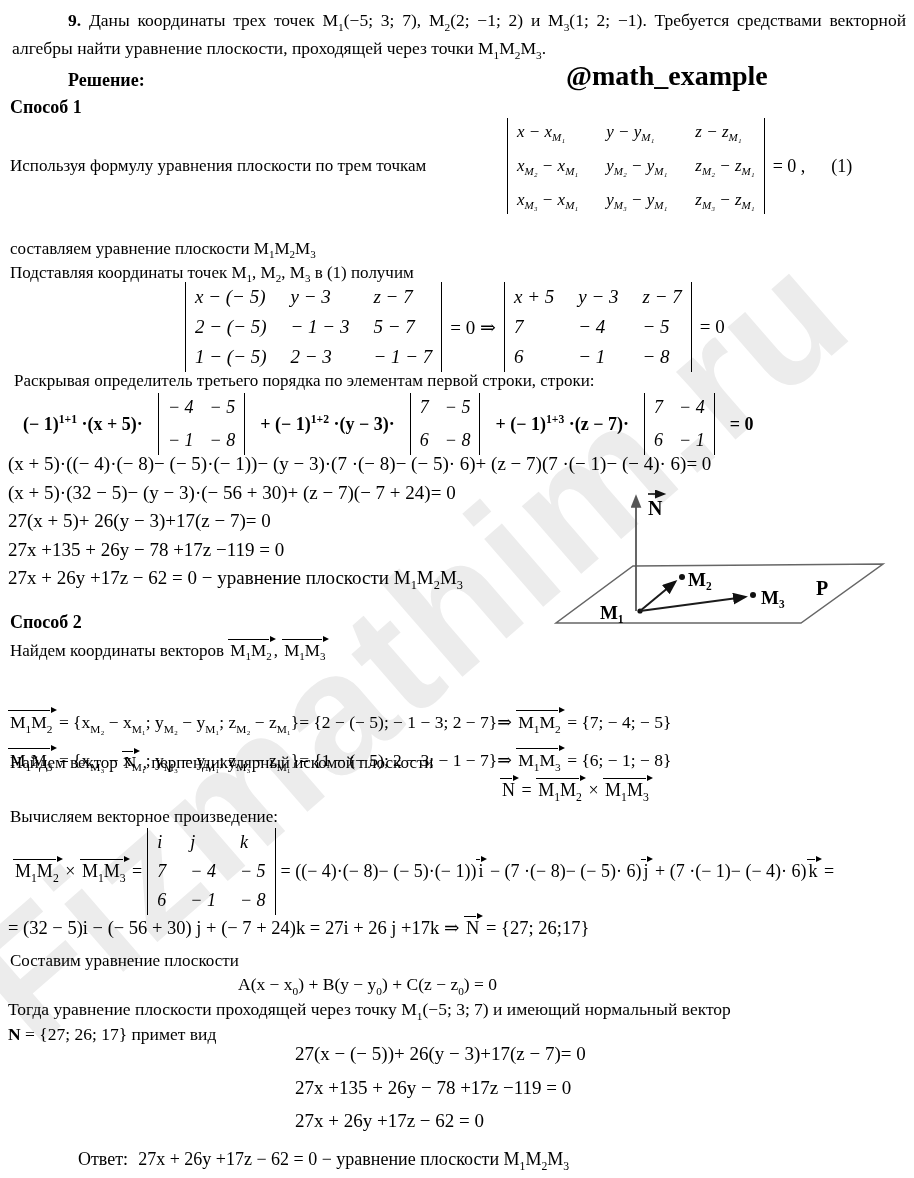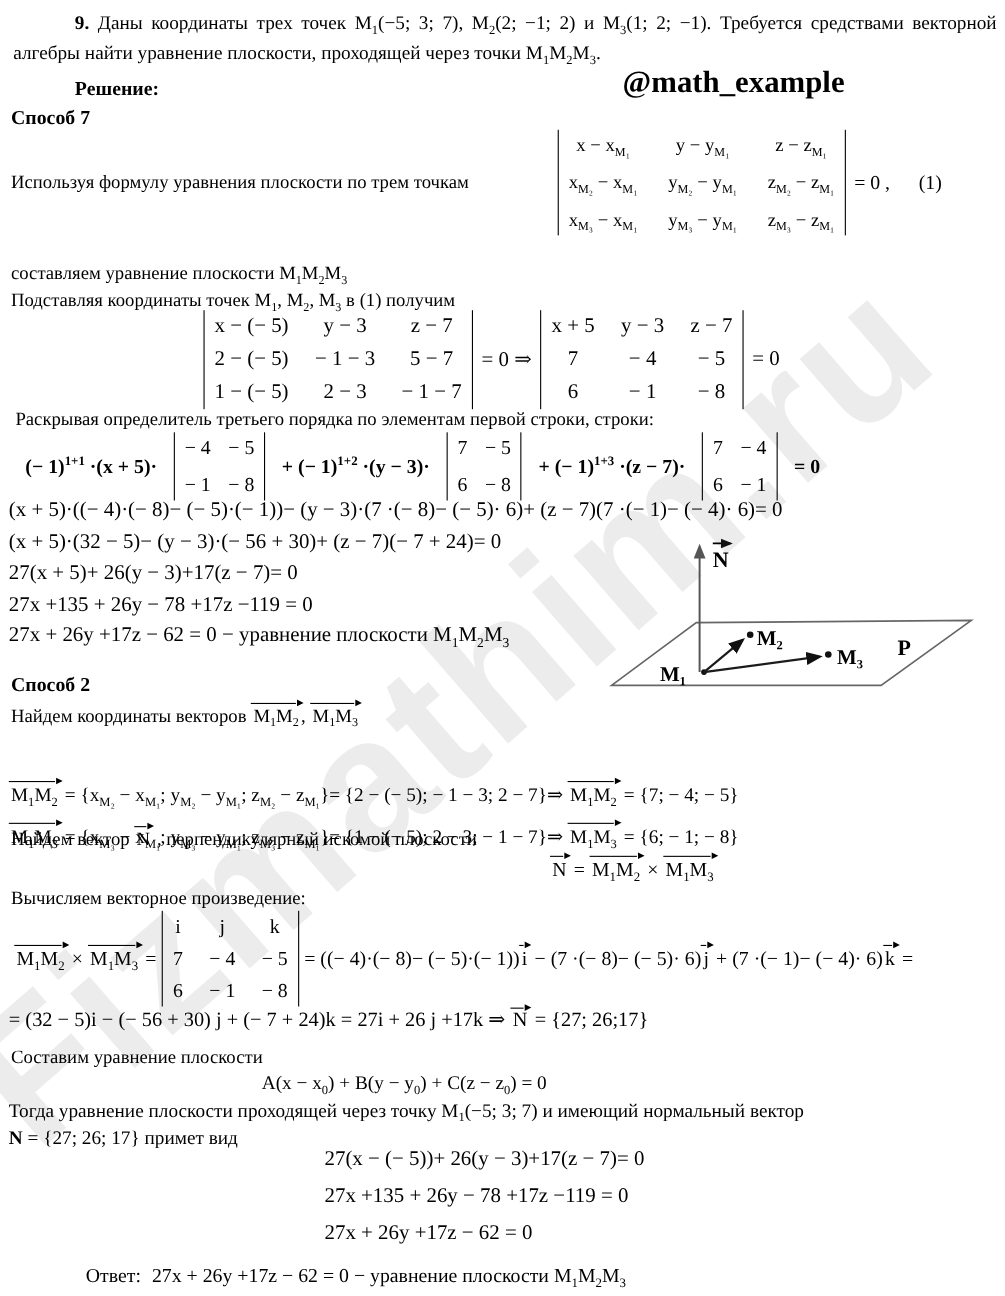--- a/index.html
+++ b/index.html
@@ -25,23 +25,24 @@
   .textline{font-size:17px;white-space:nowrap;}
   .f1-line{left:10px;top:118px;display:flex;align-items:center;white-space:nowrap;font-size:17px;}
   .f1-intro{width:497px;}
   .f1-eq{margin-left:8px;font-size:18px;}
   .f1-num{margin-left:26px;font-size:18px;}
   .compose{left:10px;top:239px;}
   .subst{left:10px;top:263px;}
   .det-pair{left:185px;top:282px;display:flex;align-items:center;font-size:19px;white-space:nowrap;}
   .det{display:inline-flex;align-items:center;}
   .det-inner{
-    display:grid;text-align:center;align-items:center;
+    display:grid;text-align:left;align-items:center;
     border-left:1.4px solid #000;border-right:1.4px solid #000;
     padding:4px 9px;
+    font-style:italic;
   }
   .det3{grid-template-columns:repeat(3,auto);column-gap:24px;row-gap:8px;}
   .det3.tall{row-gap:14px;column-gap:28px;}
   .det2{grid-template-columns:repeat(2,auto);column-gap:16px;row-gap:12px;}
   .gap8{margin:0 8px;}
   .expand-note{left:14px;top:371px;}
   .cof-line{left:8px;top:393px;display:flex;align-items:center;font-size:18px;white-space:nowrap;}
   .cof-line .seg{margin:0 15px;font-weight:bold;}
   .eqline{font-size:19px;white-space:nowrap;left:8px;}
   .eq-a{top:453px;} .eq-b{top:482px;} .eq-c{top:510px;} .eq-d{top:539px;} .eq-e{top:567px;}
@@ -79,21 +80,21 @@
 
   <div class="watermark">Fizmathim.ru</div>
 
   <div class="abs problem">
     <b>9.</b><span> Даны координаты трех точек M<sub>1</sub>(−5; 3; 7), M<sub>2</sub>(2; −1; 2) и M<sub>3</sub>(1; 2; −1). Требуется средствами векторной алгебры найти уравнение плоскости, проходящей через точки M<sub>1</sub>M<sub>2</sub>M<sub>3</sub>.</span>
   </div>
 
   <div class="abs sol-label">Решение:</div>
   <div class="abs channel">@math_example</div>
 
-  <div class="abs m-title t-sposob1">Способ 7</div>
+  <div class="abs m-title t-sposob1">Способ 1</div>
 
   <div class="abs f1-line">
     <span class="f1-intro">Используя формулу уравнения плоскости по трем точкам</span>
     <span class="det">
       <span class="det-inner det3 tall">
         <span>x − x<sub>M₁</sub></span>
         <span>y − y<sub>M₁</sub></span>
         <span>z − z<sub>M₁</sub></span>
         <span>x<sub>M₂</sub> − x<sub>M₁</sub></span>
         <span>y<sub>M₂</sub> − y<sub>M₁</sub></span>

